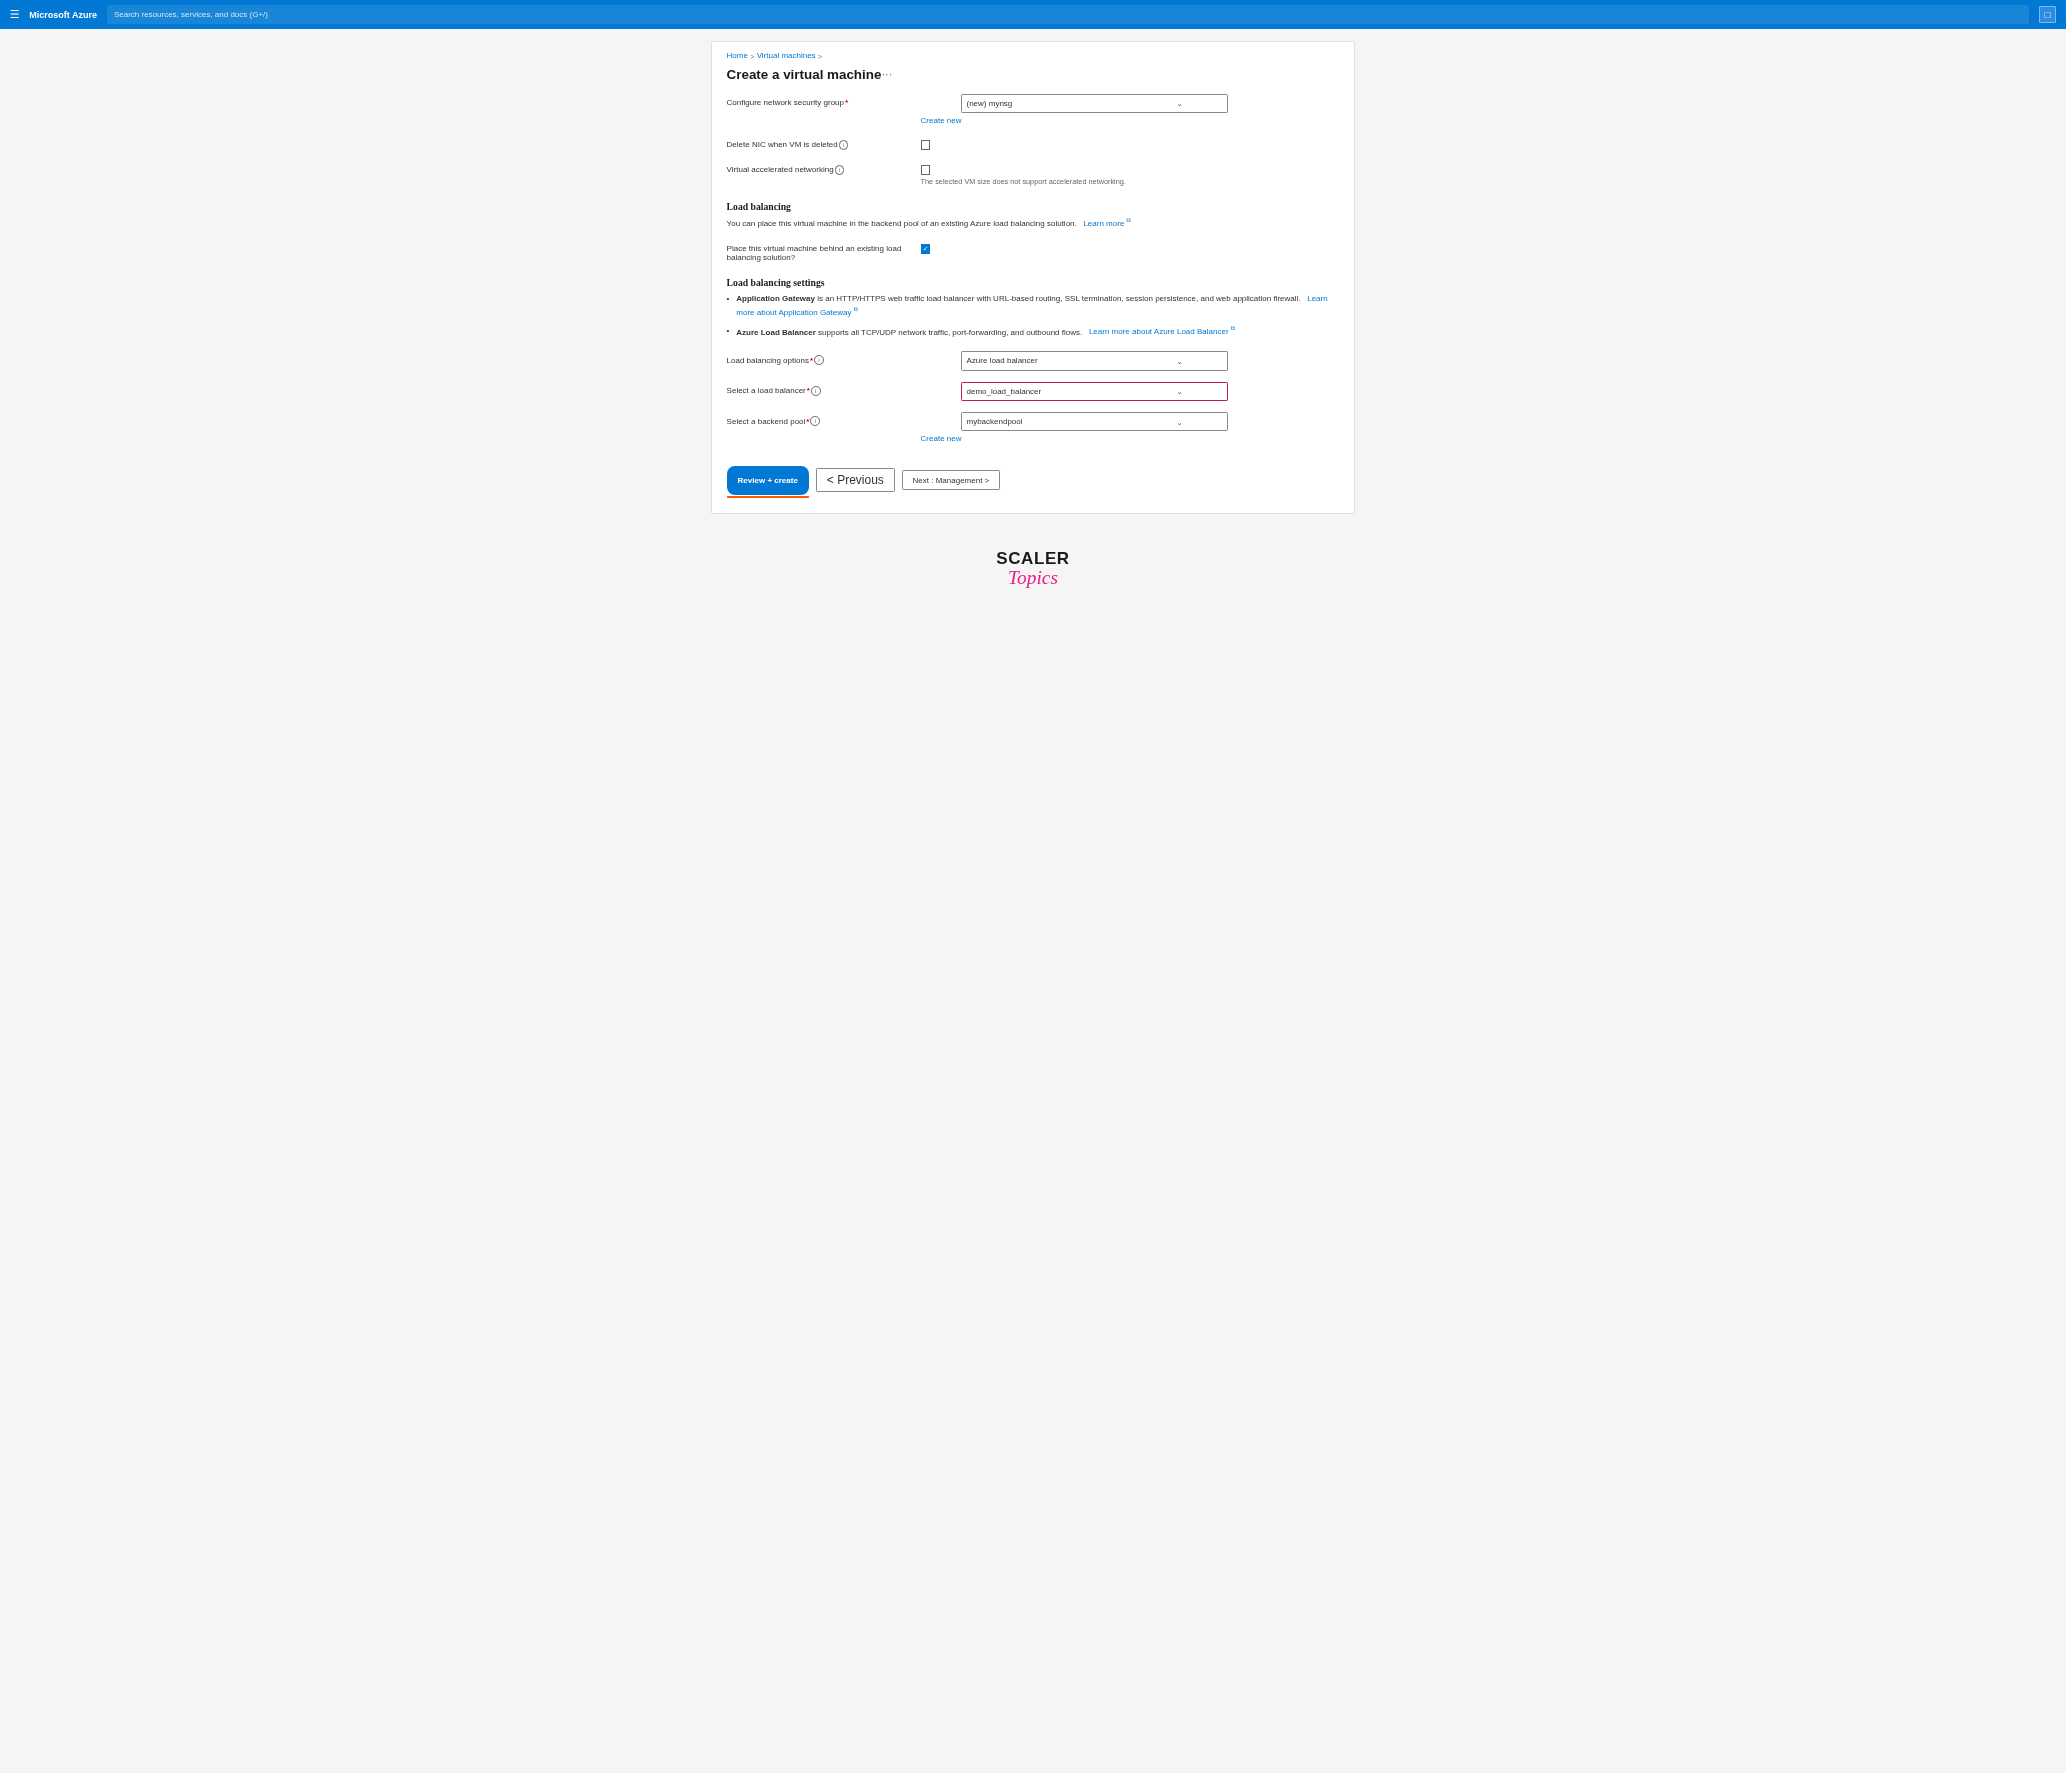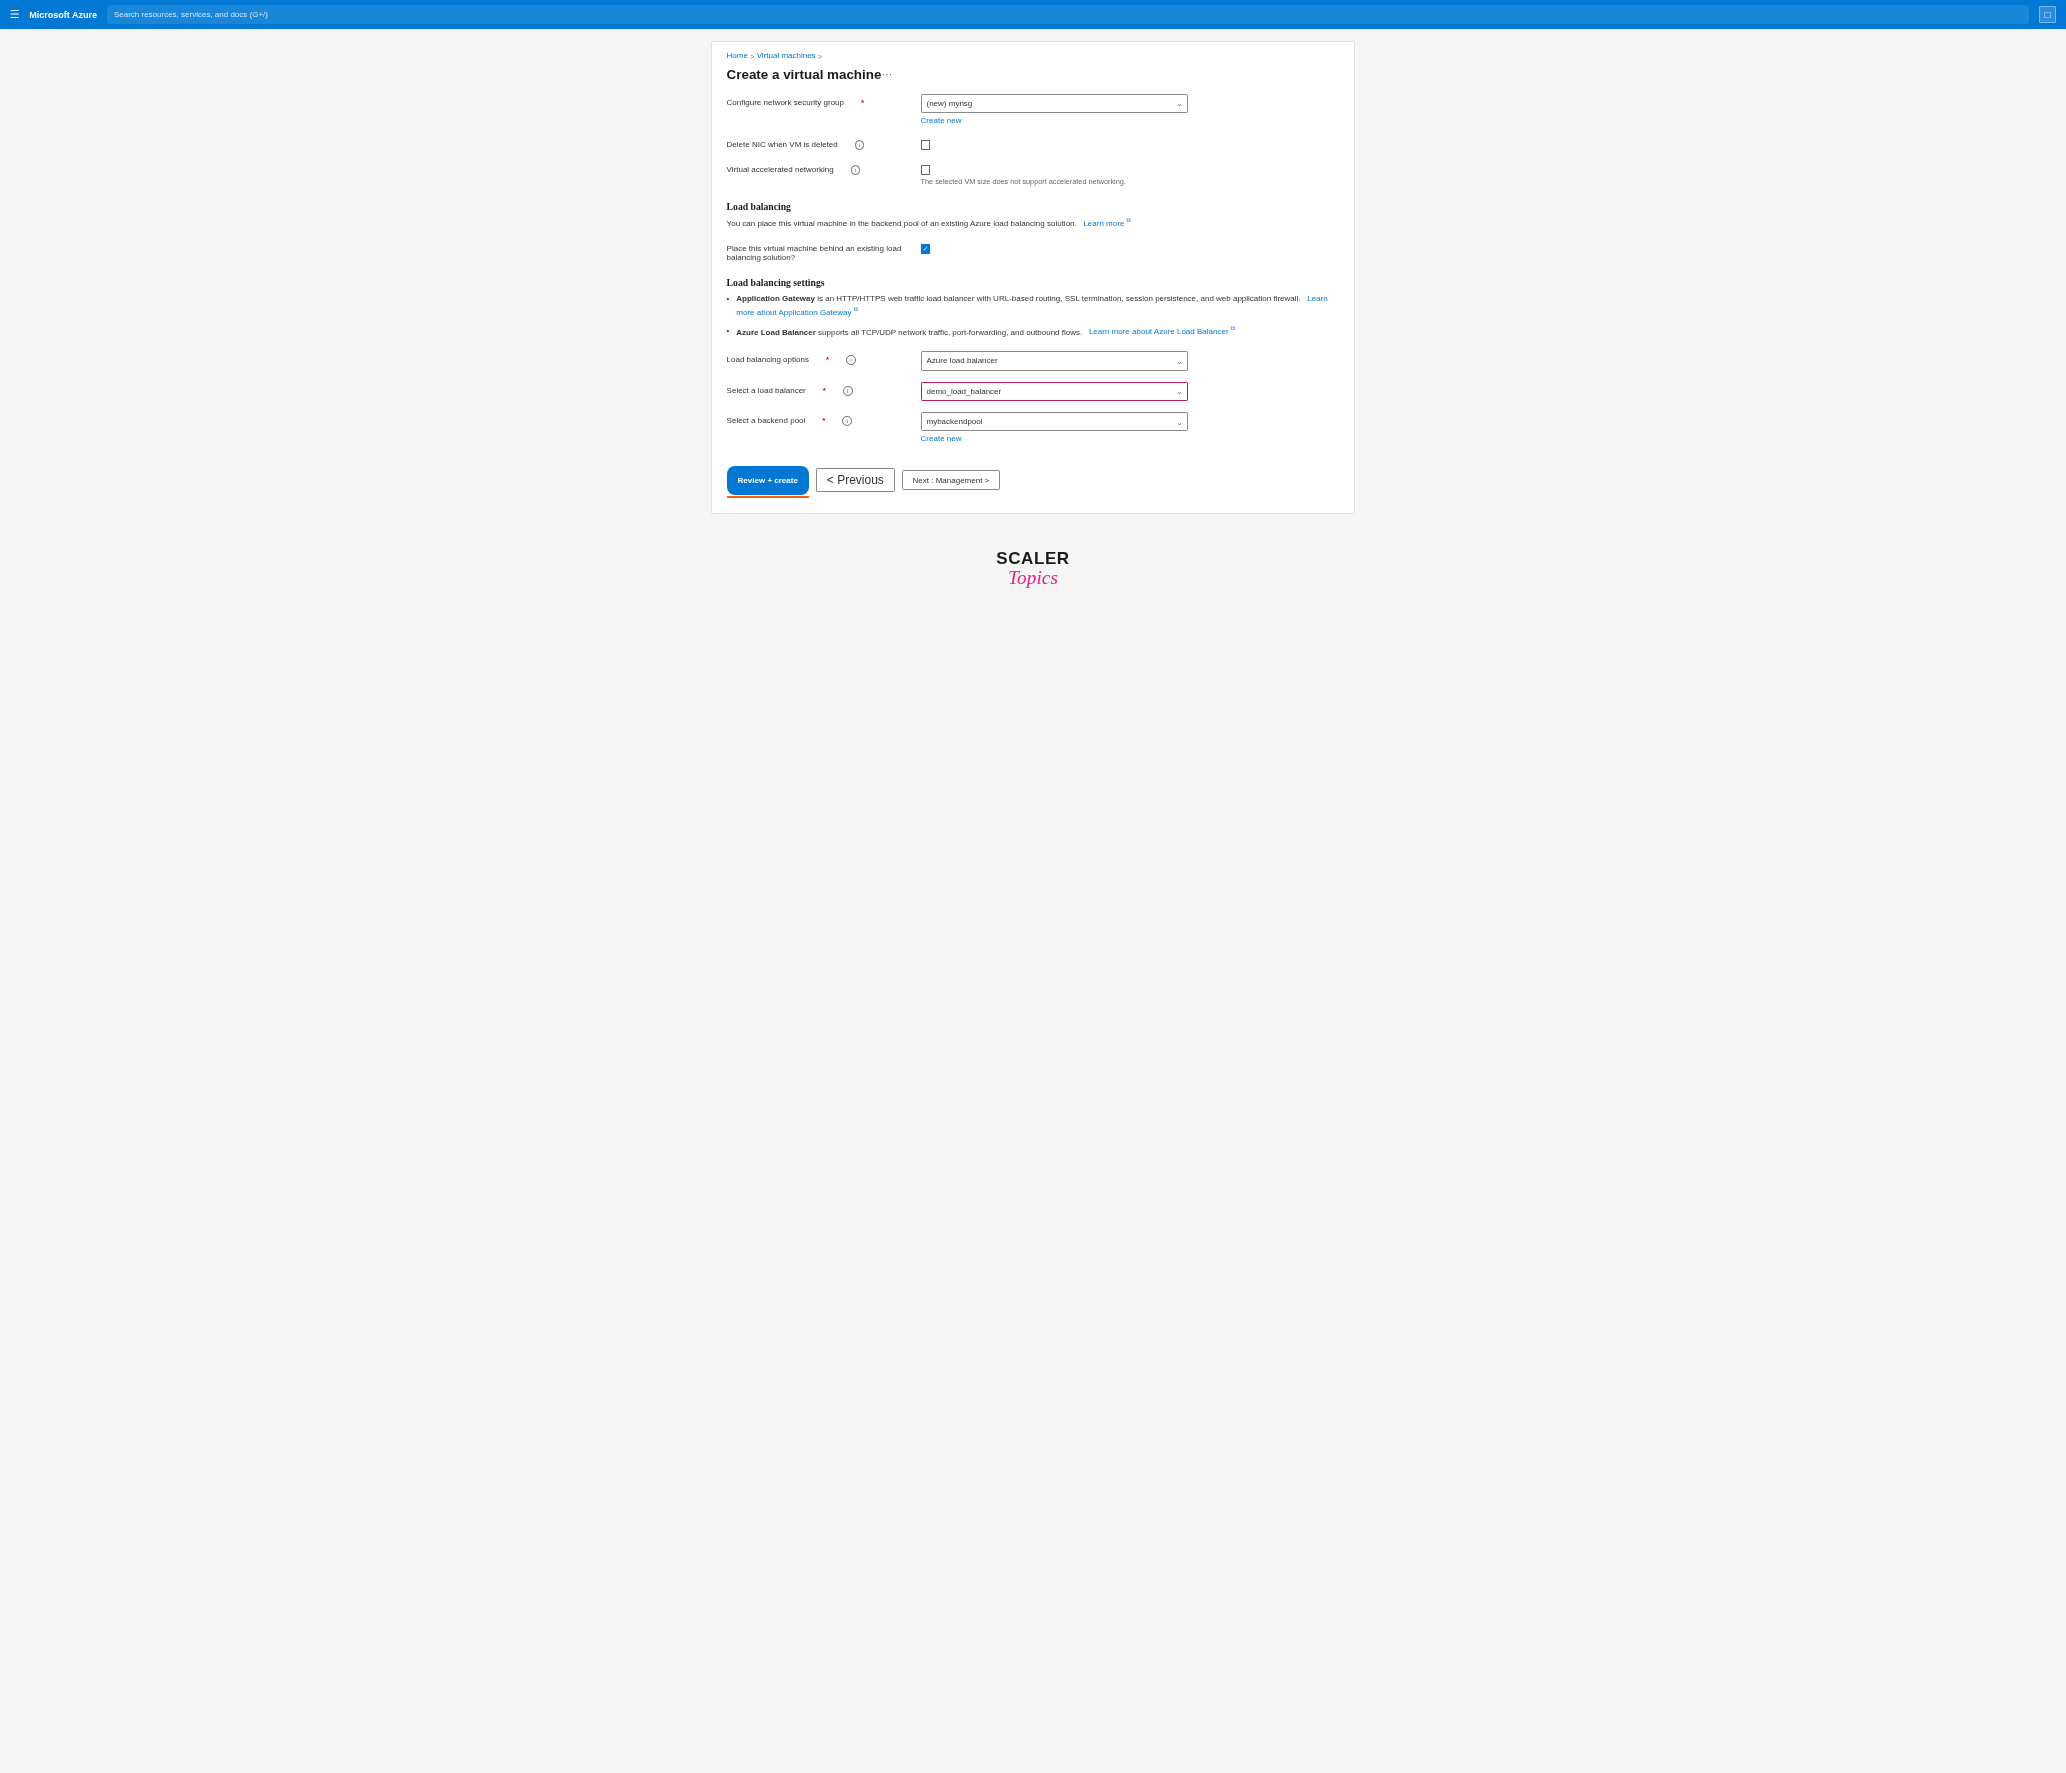--- a/index.html
+++ b/index.html
@@ -110,22 +110,22 @@
       margin-bottom: 11px;
       gap: 12px;
     }
     .form-label {
       width: 182px;
       min-width: 182px;
       padding-top: 4.3px;
       font-size: 8px;
       color: #333;
       display: flex;
-      align-items: flex-start;
-      gap: 17px;
+      align-items: center;
+      gap: 1px;
     }
     .required-star {
       color: #c00;
       font-weight: bold;
     }
     .info-icon {
       display: inline-flex;
       align-items: center;
       justify-content: center;
       width: 9.7px;
@@ -148,20 +148,21 @@
       border: 0.6px solid #8a8a8a;
       border-radius: 1.2px;
       padding: 0 17px 0 4.9px;
       font-size: 8px;
       color: #333;
       background: white;
       appearance: none;
       -webkit-appearance: none;
       cursor: pointer;
       position: relative;
+      margin-left: 40px;
     }
     .select-wrapper {
       position: relative;
       max-width: 267px;
     }
     .select-wrapper .chevron {
       position: absolute;
       right: 4.9px;
       top: 50%;
       transform: translateY(-50%);

